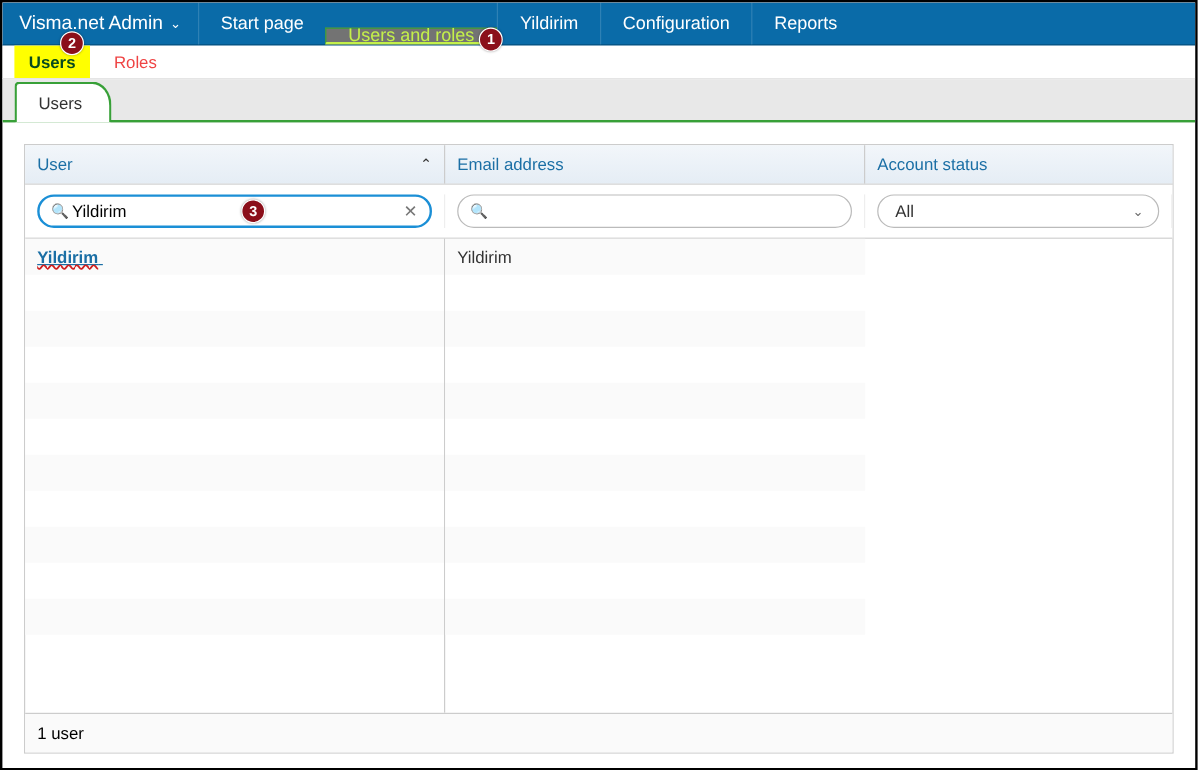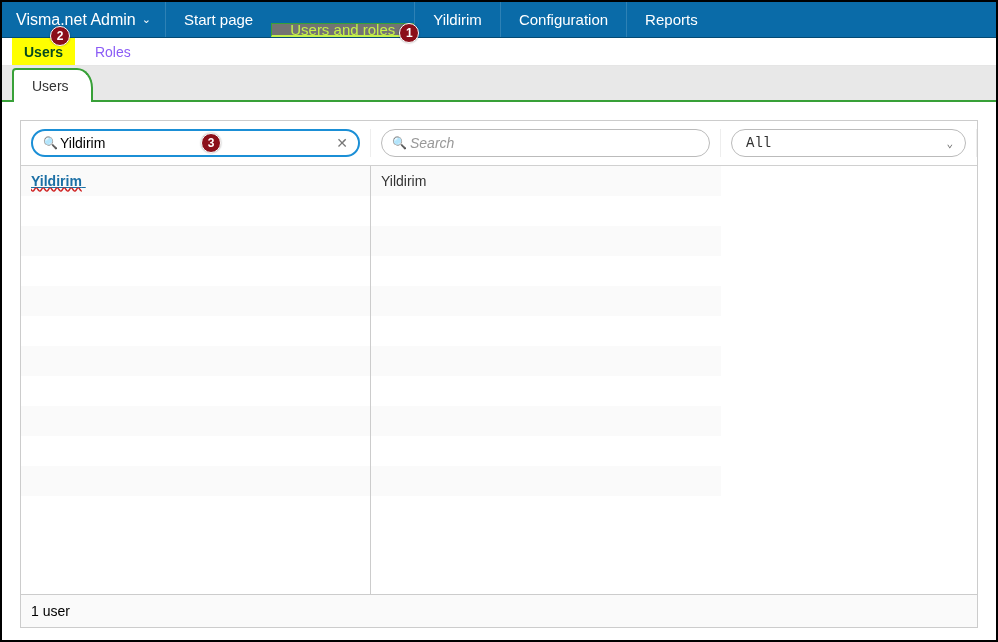--- a/index.html
+++ b/index.html
@@ -5,21 +5,21 @@
     * { box-sizing: border-box; margin: 0; padding: 0; }
     body { font-family: Arial, sans-serif; font-size: 14px; color: #333; width: 998px; height: 642px; border: 2px solid black; overflow: hidden; }
 
     .main-nav { background: #0a6ba8; height: 36px; display: flex; align-items: stretch; border-bottom: 1px solid #044a74; }
     .brand { color: #ffffff; font-size: 16px; padding: 0 14px; display: flex; align-items: center; gap: 6px; cursor: pointer; }
     .brand .chev { font-size: 11px; }
     .nav-item { color: #fff; padding: 0 18px; display: flex; align-items: center; cursor: pointer; border-left: 1px solid rgba(255,255,255,.15); font-size: 15px; position: relative; }
     .nav-item.active { background: #737373; color: #c4f04a; border: 1px solid #38a038; border-bottom: 2px solid #c4f04a; margin-top: 21px; }
 
     .subnav { background: #fff; height: 28px; display: flex; align-items: stretch; padding-left: 10px; border-bottom: 1px solid #e5e5e5; }
-    .subnav-item { padding: 4px 12px; display: flex; align-items: center; color: #8b5cf6; cursor: pointer; margin-right: 8px; position: relative; }
+    .subnav-item { padding: 4px 12px; display: flex; align-items: center; color: #ef4444; cursor: pointer; margin-right: 8px; position: relative; }
     .subnav-item.active { background: #ffff00; color: #064a1f; font-weight: bold; }
 
     .tabstrip { background: #e8e8e8; height: 36px; display: flex; align-items: flex-end; padding-left: 10px; border-bottom: 2px solid #38a038; }
     .tab { background: #fff; color: #333; padding: 8px 22px 8px 18px; border: 2px solid #38a038; border-bottom: none; border-top-left-radius: 4px; border-top-right-radius: 16px 20px; cursor: pointer; position: relative; top: 2px; }
 
     .content { padding: 18px 18px 0 18px; }
     .grid { border: 1px solid #ccc; display: flex; flex-direction: column; height: 508px; }
     .grid-head { display: flex; background: linear-gradient(#f2f6fa,#e5edf5); border-bottom: 1px solid #ccc; }
     .col { border-right: 1px solid #ccc; }
     .col:last-child { border-right: none; }
@@ -29,21 +29,21 @@
 
     .filterrow { display: flex; border-bottom: 1px solid #d0d0d0; background: #fff; padding: 8px 0 8px 0; }
     .filterrow .col { border-right: 1px solid #eee; padding: 0 10px; }
     .searchbox { position: relative; display: flex; align-items: center; width: 100%; height: 28px; border: 1px solid #bbb; border-radius: 14px; padding: 0 28px 0 28px; background: #fff; }
     .searchbox input { width: 100%; border: none; outline: none; font-size: 14px; background: transparent; }
     .searchbox.focused { border: 2px solid #1b8fd6; padding: 0 27px 0 27px; }
     .searchbox .sicon { position: absolute; left: 10px; color: #999; font-size: 12px; }
     .searchbox .clearicon { position: absolute; right: 10px; color: #777; font-size: 14px; cursor: pointer; }
     .searchbox input::placeholder { color: #999; font-style: italic; }
 
-    .dropdown { width: 100%; height: 28px; border: 1px solid #bbb; border-radius: 14px; padding: 0 26px 0 14px; background: #fff; display: flex; align-items: center; cursor: pointer; position: relative; font-family: Liberation Mono, monospace; }
+    .dropdown { width: 100%; height: 28px; border: 1px solid #bbb; border-radius: 14px; padding: 0 26px 0 14px; background: #fff; display: flex; align-items: center; cursor: pointer; position: relative; }
     .dropdown .dcaret { position: absolute; right: 12px; color: #666; font-size: 11px; }
 
     .griddata { flex: 1; display: flex; }
     .datacol { display: flex; flex-direction: column; }
     .datarow { height: 30px; display: flex; align-items: center; padding: 0 10px; }
     .striped .datarow:nth-child(odd){ background:#fafafa; }
     .striped .datarow:nth-child(even){ background:#fff; }
     .userlink { color: #1b6fa5; font-weight: bold; text-decoration: underline; cursor: pointer; }
     .userlink .redline { text-decoration: underline; text-decoration-color: #d02020; text-decoration-style: wavy; }
 
@@ -87,34 +87,45 @@
     </div>
 </div>
 
 <div class="tabstrip">
   <div class="tab"><span>Users</span></div>
 </div>
 
 <div class="content">
   <div class="grid">
 
+    <div class="grid-head">
+      <div class="col col1 col-head">
+        <span>User</span>
+        <span class="sorticon">⌃</span>
+      </div>
+      <div class="col col2 col-head">
+          <span>Email address</span>
+        </div>
+      <div class="col col3 col-head">
+          <span>Account status</span>
+        </div>
+    </div>
 
     <div class="filterrow">
       <div class="col col1" style="position:relative">
         <div class="searchbox focused">
           <span class="sicon">🔍</span>
           <input type="text" value="Yildirim" style="">
           <span class="clearicon">✕</span>
         </div>
         <div class="badge" style="left:180px;top:4px">3</div>
       </div>
       <div class="col col2">
         <div class="searchbox">
           <span class="sicon">🔍</span>
-          <input type="text" placeholder="Search" style="">
         </div>
       </div>
       <div class="col col3">
         <div class="dropdown">
           <span>All</span>
           <span class="dcaret">⌄</span>
         </div>
       </div>
     </div>
 

